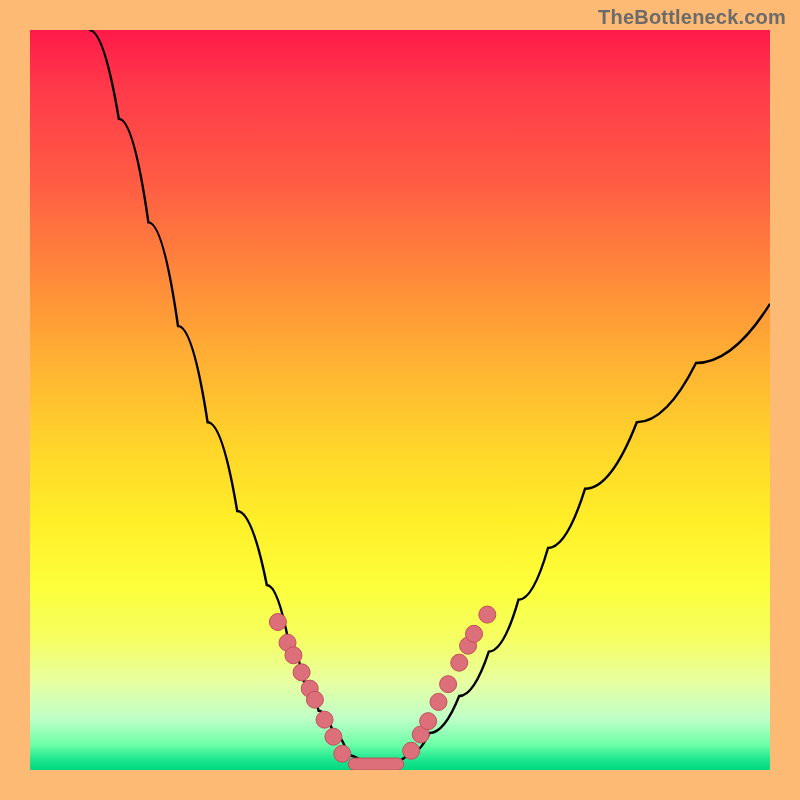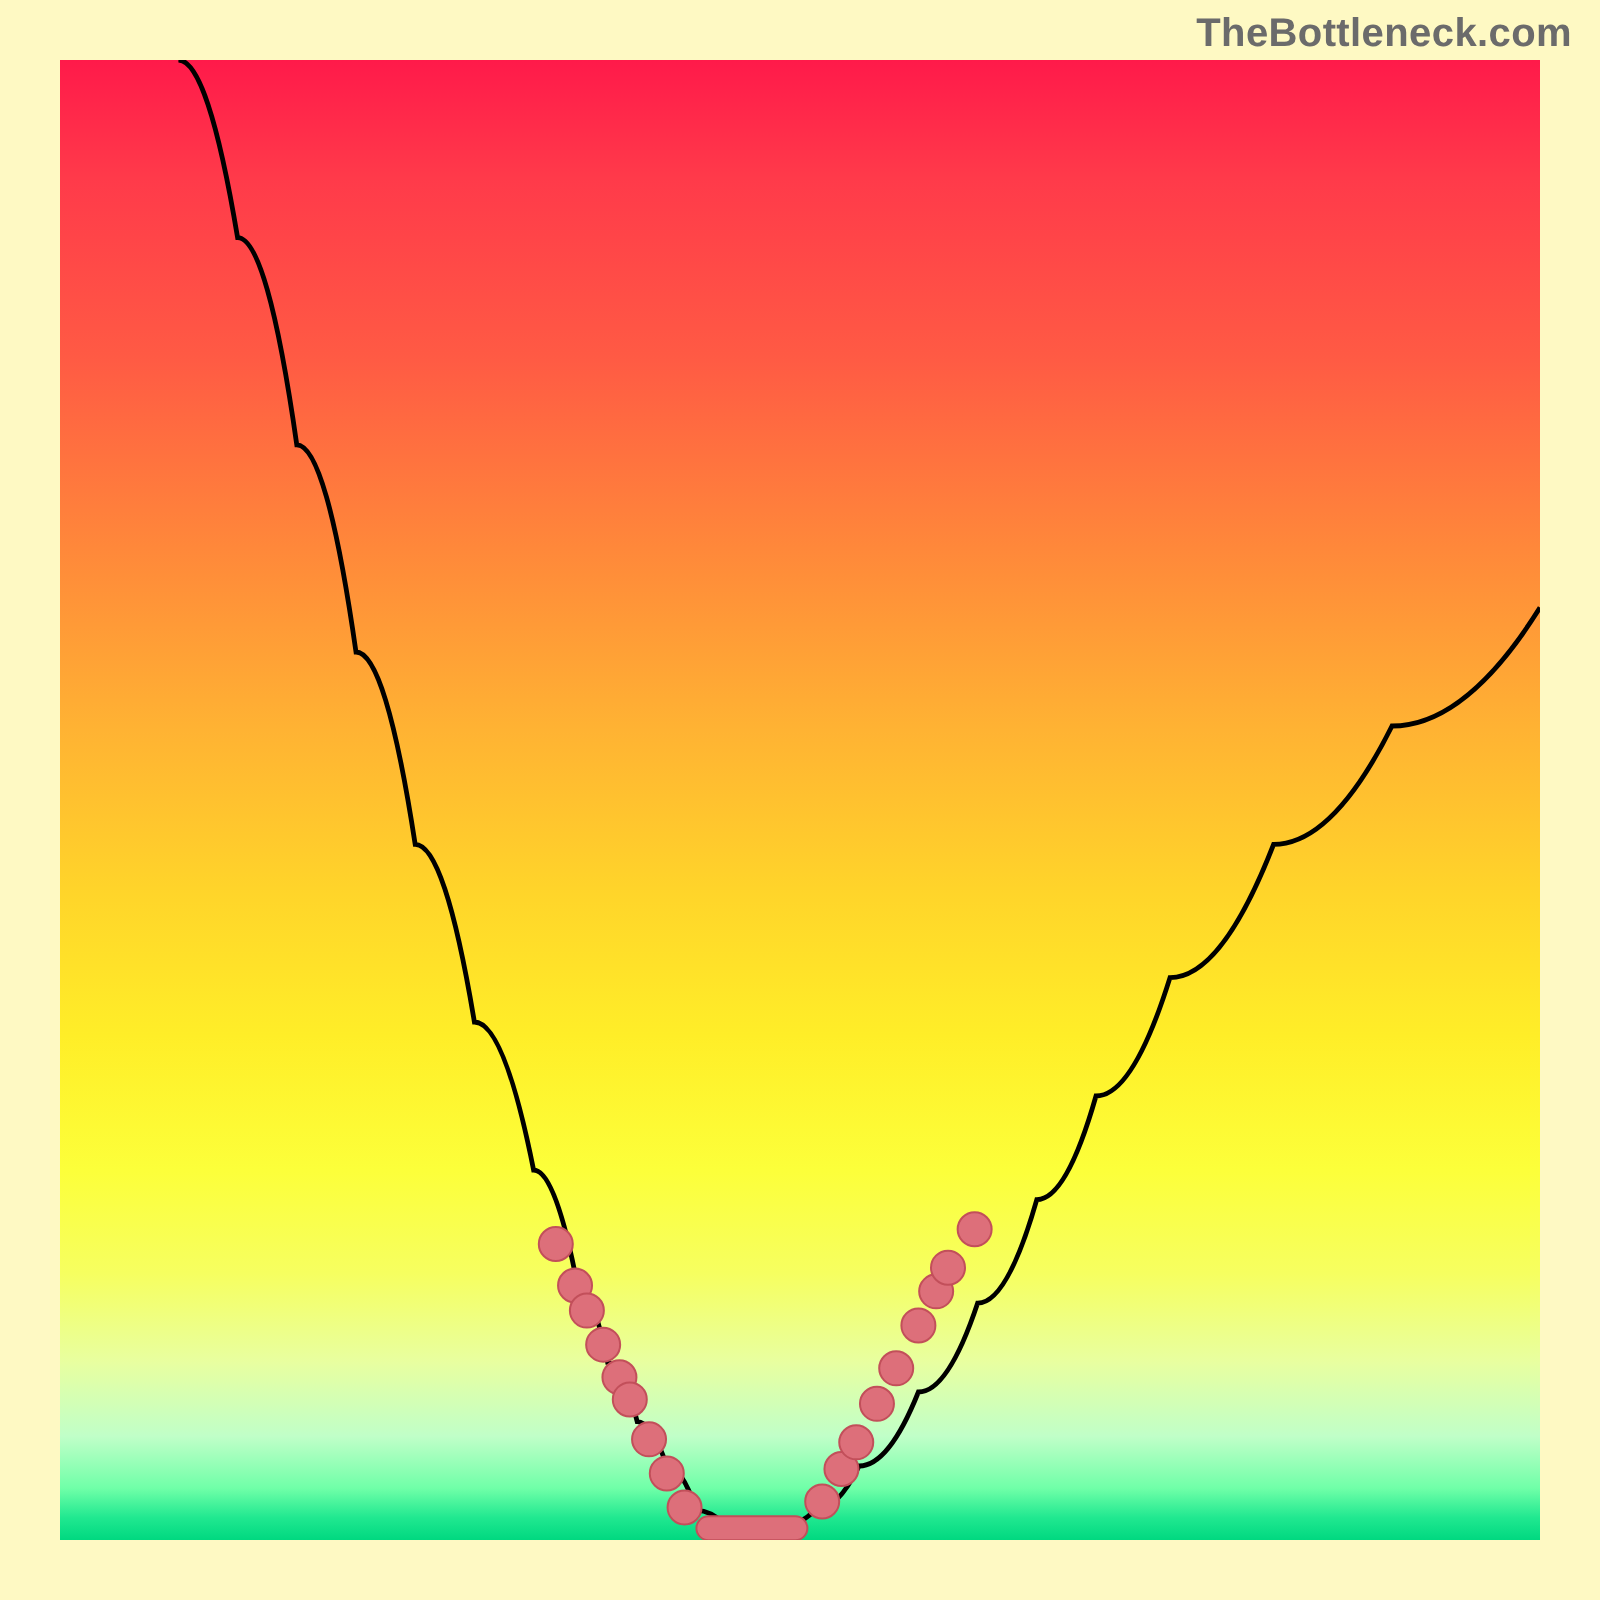--- a/index.html
+++ b/index.html
@@ -1,21 +1,21 @@
 <!DOCTYPE html>
 <html><head>
 <meta charset="utf-8">
 <style>
   * { margin: 0; padding: 0; box-sizing: border-box; }
   html, body { width: 800px; height: 800px; overflow: hidden; background: #000; }
   .frame {
     position: relative;
     width: 800px;
     height: 800px;
-    background: #fef9c3;
+    background: #fdba74;
   }
   .plot-area {
     position: absolute;
     left: 30px;
     top: 30px;
     width: 740px;
     height: 740px;
     overflow: hidden;
   }
   .gradient-bg {

